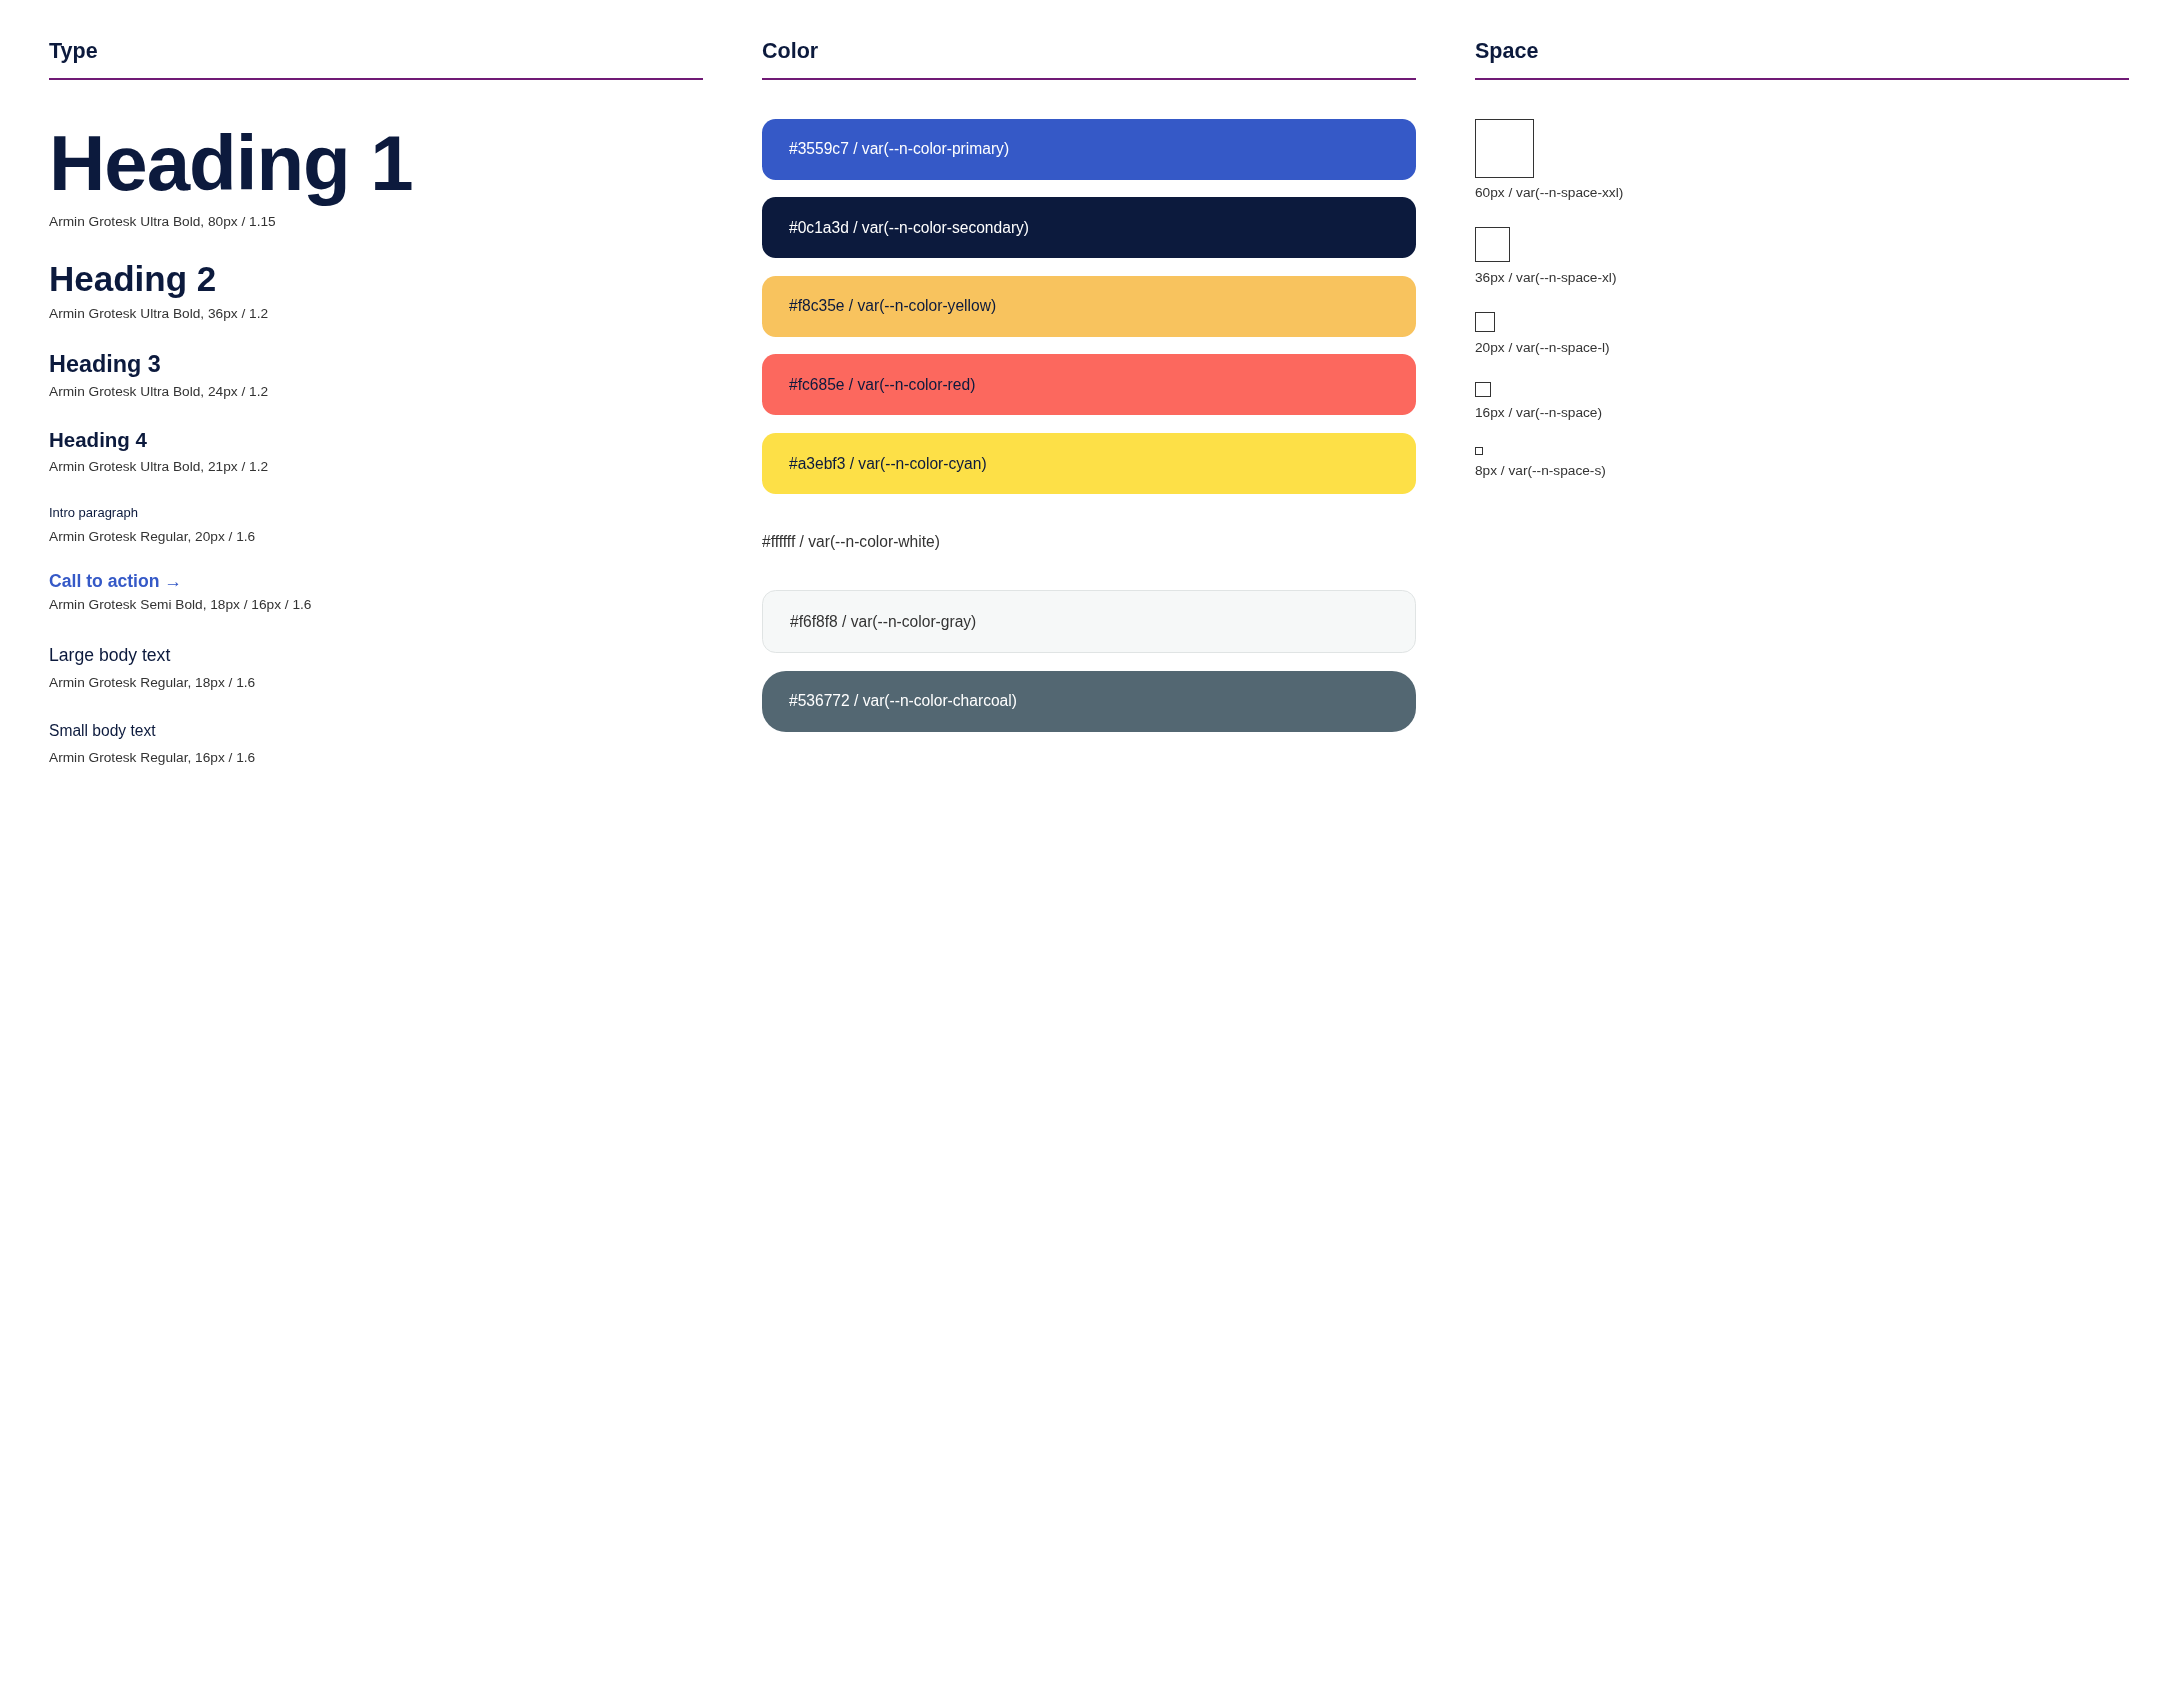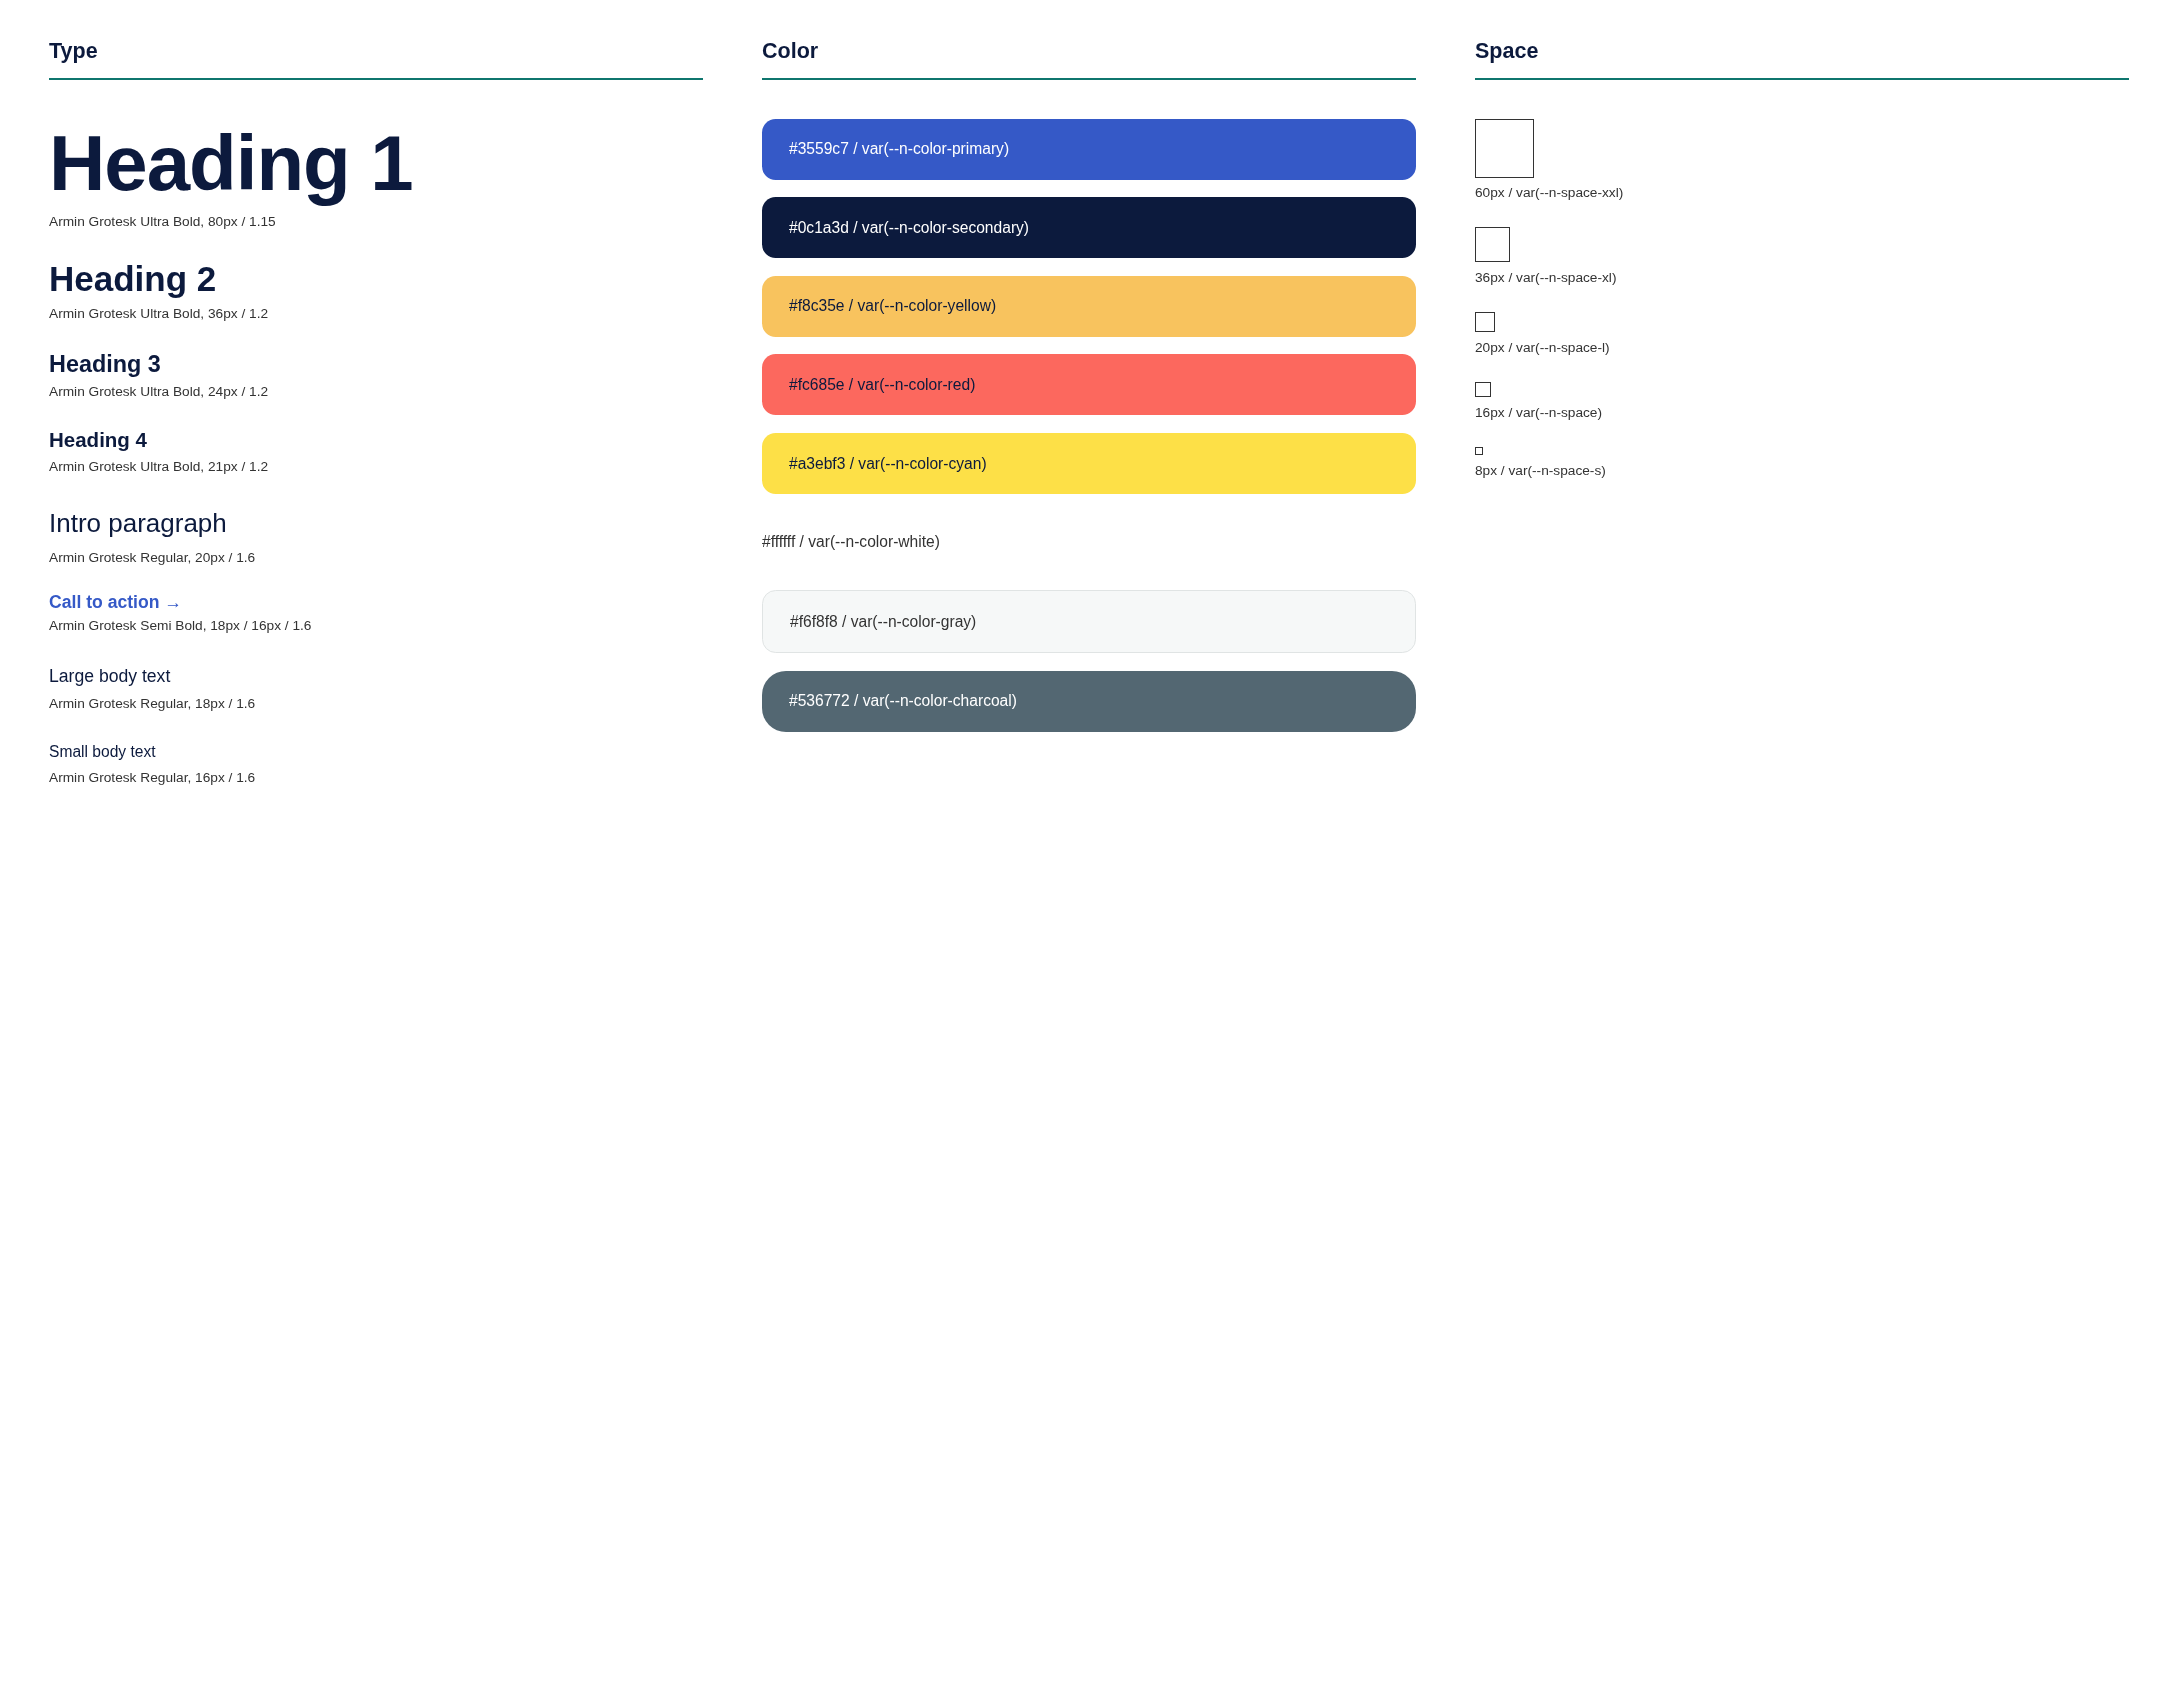--- a/index.html
+++ b/index.html
@@ -15,21 +15,21 @@
       display: grid;
       grid-template-columns: 1fr 1fr 1fr;
       gap: 0 59px;
     }
 
     .column-header {
       font-size: 21.5px;
       font-weight: 700;
       color: #0c1a3d;
       padding-bottom: 13.7px;
-      border-bottom: 2px solid #0f766e;
+      border-bottom: 2px solid #701a75;
       margin-bottom: 39px;
     }
 
     
     .type-col {}
 
     .h1-sample {
       font-size: 78px;
       font-weight: 900;
       line-height: 1.15;
@@ -68,21 +68,21 @@
     .h4-sample {
       font-size: 20.5px;
       font-weight: 900;
       line-height: 1.2;
       color: #0c1a3d;
       font-family: 'Arial Black', 'Arial', sans-serif;
       margin-bottom: 5.9px;
     }
 
     .intro-sample {
-      font-size: 26px;
+      font-size: 13px;
       font-weight: 400;
       line-height: 1.6;
       color: #0c1a3d;
       font-family: Arial, sans-serif;
       margin-bottom: 5.9px;
     }
 
     .cta-sample {
       font-size: 17.6px;
       font-weight: 700;

